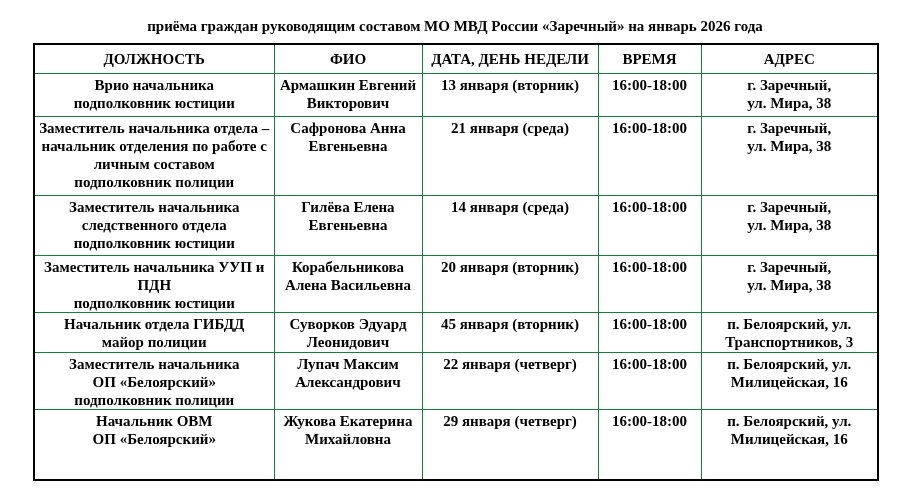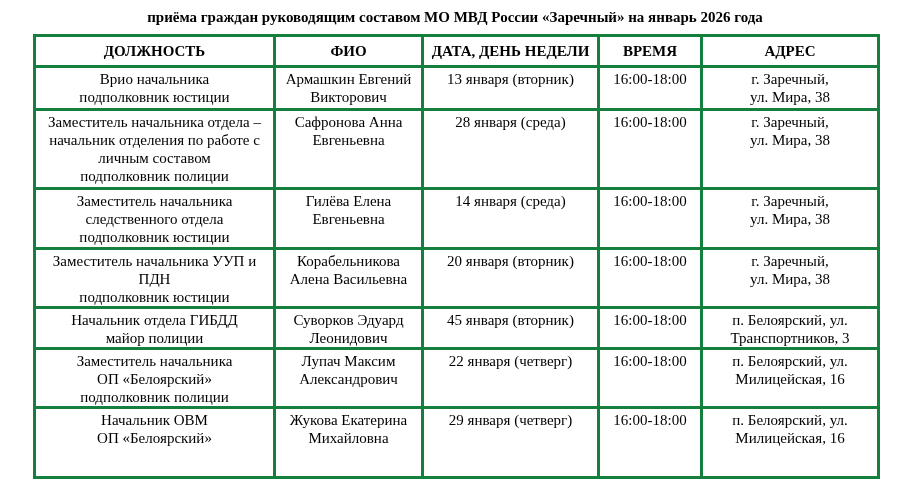--- a/index.html
+++ b/index.html
@@ -12,52 +12,53 @@
     font-family: "Liberation Serif", serif;
     color: #000000;
   }
   .page {
     width: 900px;
     height: 500px;
     position: relative;
   }
   .doc-title {
     width: 844px;
-    margin: 8px 0 0 33px;
+    margin: 17px 0 0 33px;
     text-align: center;
     font-weight: bold;
     font-size: 15px;
     line-height: 19px;
     white-space: nowrap;
   }
   table.schedule {
     margin: 7px 0 0 33px;
     border-collapse: collapse;
     table-layout: fixed;
     width: 844px;
     border: 2px solid #000000;
   }
   table.schedule td {
-    border: 3px solid #15803d;
+    border: 1px solid #15803d;
     font-size: 15px;
     line-height: 18px;
     text-align: center;
     overflow: hidden;
   }
   td.hdr {
     font-weight: bold;
     vertical-align: middle;
     height: 26px;
     padding: 1px 2px;
     font-size: 15px;
   }
   td.cell {
     vertical-align: top;
     padding: 2px 4px 0 4px;
     white-space: pre-line;
+    font-weight: bold;
   }
 </style>
 </head>
 <body>
 
 <div class="page">
 
   <div class="doc-title">приёма граждан руководящим составом МО МВД России «Заречный» на январь 2026 года</div>
 
   <table class="schedule">
@@ -89,21 +90,21 @@
       </tr>
 
 
       <tr style="height:79px">
         <td class="cell">Заместитель начальника отдела –
 начальник отделения по работе с
 личным составом
 подполковник полиции</td>
         <td class="cell">Сафронова Анна
 Евгеньевна</td>
-        <td class="cell">28 января (среда)</td>
+        <td class="cell">21 января (среда)</td>
         <td class="cell">16:00-18:00</td>
         <td class="cell">г. Заречный,
 ул. Мира, 38</td>
       </tr>
 
       <tr style="height:60px">
         <td class="cell">Заместитель начальника
 следственного отдела
 подполковник юстиции</td>
         <td class="cell">Гилёва Елена

